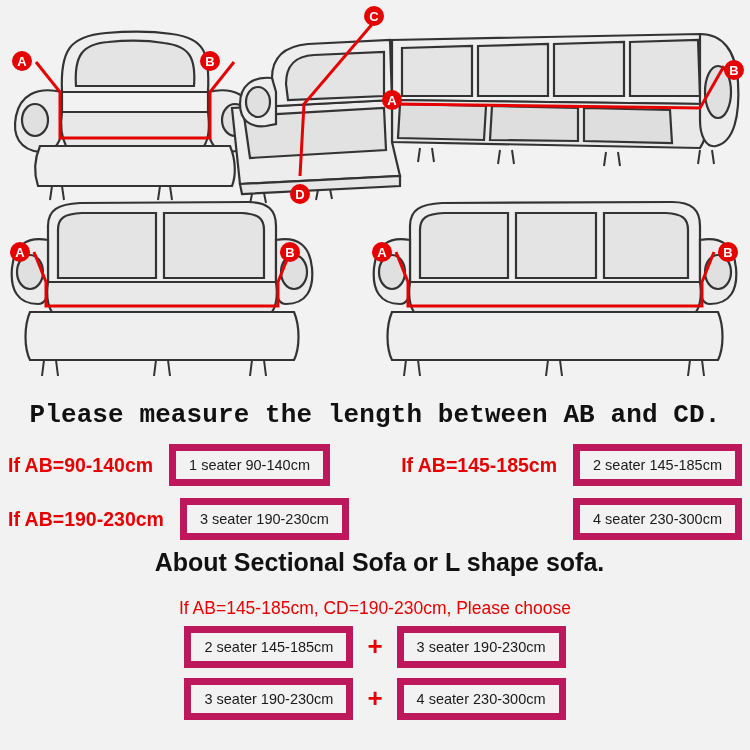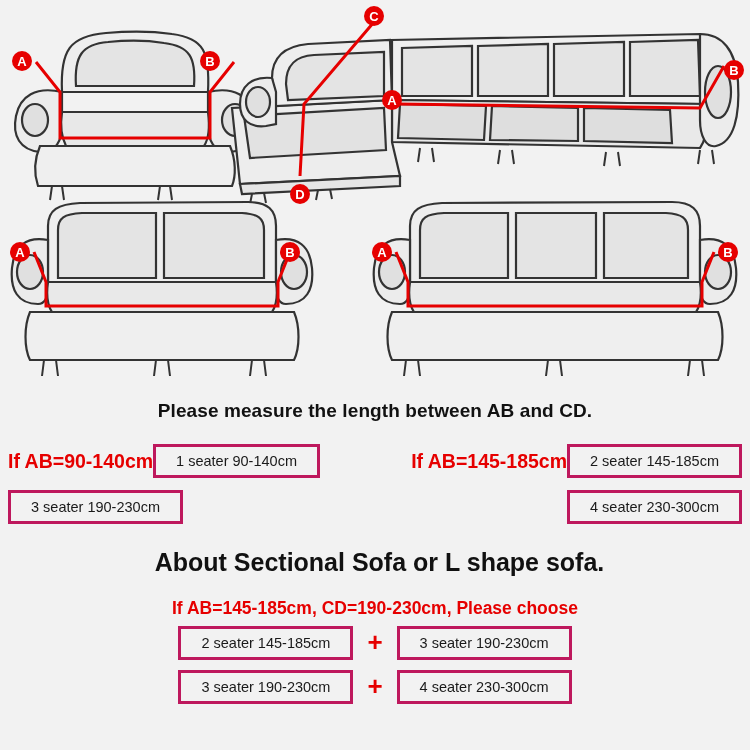--- a/index.html
+++ b/index.html
@@ -23,56 +23,57 @@
     width: 750px; height: 398px;
   }
   .illus svg { display: block; }
 
   
   .headline {
     position: absolute;
     left: 0; top: 400px;
     width: 750px;
     text-align: center;
-    font-size: 19px;
+    font-size: 26px;
     font-weight: bold;
     color: #111;
     letter-spacing: .1px;
+    font-family: Liberation Mono, monospace;
   }
 
   .sizes {
     position: absolute;
     left: 0; top: 444px;
     width: 750px;
     padding: 0 8px;
   }
   .size-row {
     display: flex;
     align-items: center;
     justify-content: space-between;
     margin-bottom: 12px;
   }
   .size-cell {
     display: flex;
     align-items: center;
-    gap: 0;
+    gap: 16px;
   }
   .size-cell.right { justify-content: space-between; }
   .cond {
     color: #e60000;
     font-weight: bold;
     font-size: 19.5px;
     white-space: nowrap;
   }
   .chip {
-    border: 3px solid #be185d;
+    border: 7px solid #be185d;
     background: #f2f2f2;
     color: #1a1a1a;
     font-size: 14.5px;
-    padding: 6px 20px;
+    padding: 6px 13px;
     white-space: nowrap;
   }
 
   .subhead {
     position: absolute;
     left: 0; top: 548px;
     width: 750px;
     text-align: center;
     font-size: 25px;
     font-weight: bold;
@@ -84,21 +85,21 @@
     position: absolute;
     left: 0; top: 598px;
     width: 750px;
   }
   .combo {
     text-align: center;
     margin-bottom: 10px;
   }
   .combo-cond {
     color: #e60000;
-    font-weight: bold;
+    font-weight: normal;
     font-size: 17.5px;
     margin-bottom: 7px;
   }
   .combo-chips {
     display: flex;
     align-items: center;
     justify-content: center;
     gap: 14px;
   }
   .plus {
@@ -284,20 +285,21 @@
         <span class="cond">If AB=90-140cm</span>
         <span class="chip">1 seater 90-140cm</span>
       </div>
       <div class="size-cell right">
         <span class="cond">If AB=145-185cm</span>
         <span class="chip">2 seater 145-185cm</span>
       </div>
     </div>
     <div class="size-row">
       <div class="size-cell">
+        <span class="cond">If AB=190-230cm</span>
         <span class="chip">3 seater 190-230cm</span>
       </div>
       <div class="size-cell right">
         <span class="chip">4 seater 230-300cm</span>
       </div>
     </div>
   </div>
 
   <div class="subhead">About Sectional Sofa or L shape sofa.</div>
 

